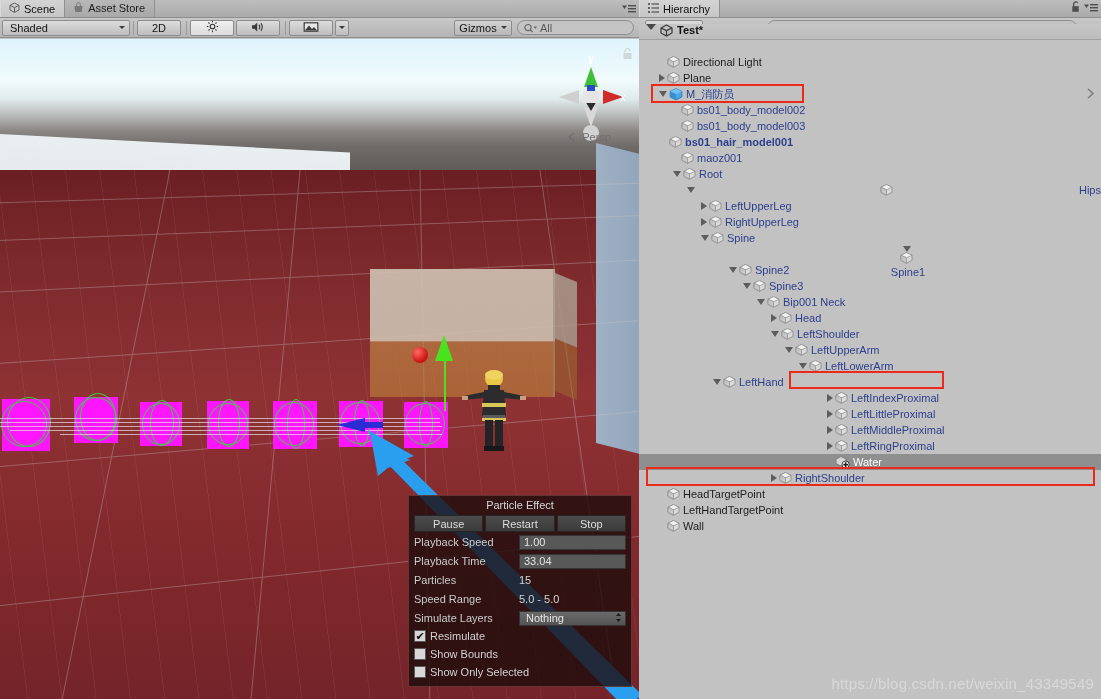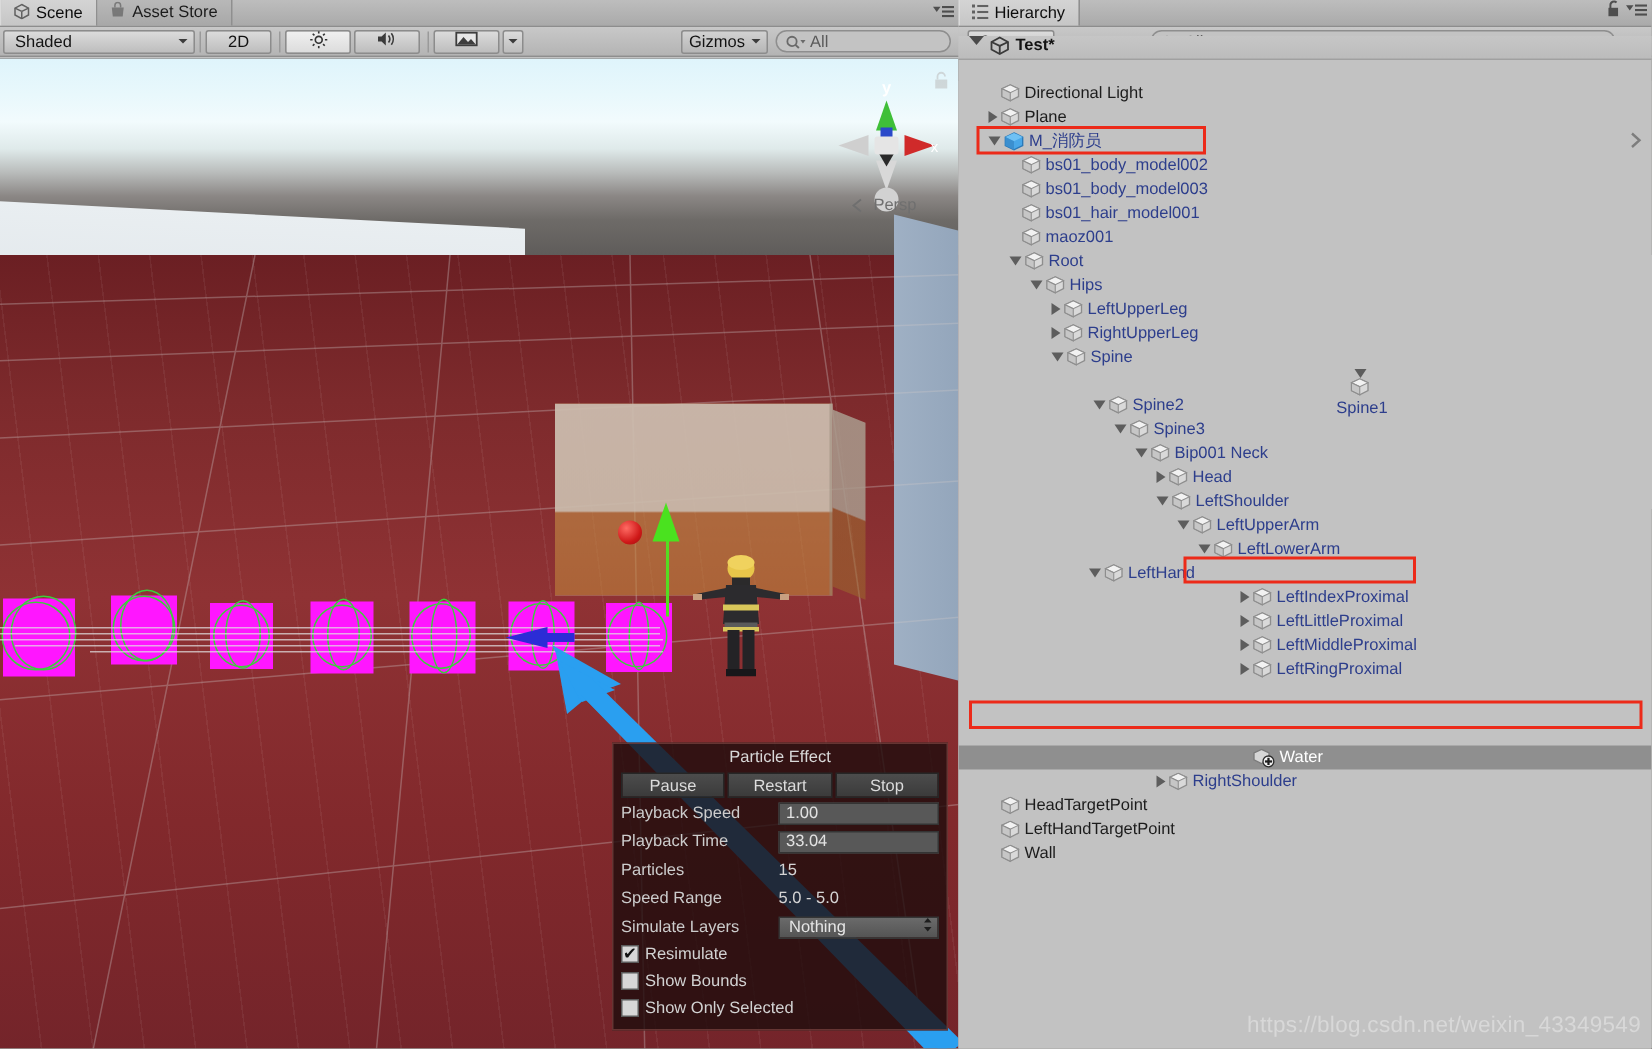--- a/index.html
+++ b/index.html
@@ -211,21 +211,21 @@
   .hh-label { font-weight: bold; font-size: 11px; color: #121212; }
   #hier-list {
     position: absolute; left: 639px; top: 54px; width: 462px; height: 645px;
     background: #c2c2c2; overflow: hidden;
   }
   .hrow {
     position: relative; height: 16px; display: flex; align-items: center;
     font-size: 11px; color: #2d3e8c; white-space: nowrap;
   }
   .hrow.root-color { color: #1c1c1c; }
-  .hrow.selected { background: #8f8f8f; color: #ffffff; margin-top: 43px; }
+  .hrow.selected { background: #8f8f8f; color: #ffffff; }
   .foldtri {
     width: 0; height: 0; margin-right: 2px; flex: 0 0 auto;
   }
   .foldtri.closed {
     border-top: 4px solid transparent; border-bottom: 4px solid transparent;
     border-left: 6px solid #5d5d5d;
   }
   .foldtri.open {
     border-left: 4px solid transparent; border-right: 4px solid transparent;
     border-top: 6px solid #5d5d5d;
@@ -648,54 +648,54 @@
         <span class="foldtri none"></span>
         <span class="hicon">
           <svg width="13" height="12" viewBox="0 0 13 12">
             <polygon points="6.5,0.6 12,3.2 12,8.4 6.5,11.2 1,8.4 1,3.2" fill="#d9d9d9" stroke="#8e8e8e" stroke-width="0.9"></polygon>
             <polygon points="6.5,0.6 12,3.2 6.5,5.8 1,3.2" fill="#f2f2f2" stroke="#8e8e8e" stroke-width="0.7"></polygon>
             <polygon points="1,3.2 6.5,5.8 6.5,11.2 1,8.4" fill="#c6c6c6" stroke="#8e8e8e" stroke-width="0.7"></polygon>
           </svg>
         </span>
         <span class="hlabel">bs01_body_model003</span>
       </div>
+      <div class="hrow" style="padding-left: 22px; font-weight: bold;">
+        <span class="foldtri none"></span>
+        <span class="hicon">
+          <svg width="13" height="12" viewBox="0 0 13 12">
+            <polygon points="6.5,0.6 12,3.2 12,8.4 6.5,11.2 1,8.4 1,3.2" fill="#d9d9d9" stroke="#8e8e8e" stroke-width="0.9"></polygon>
+            <polygon points="6.5,0.6 12,3.2 6.5,5.8 1,3.2" fill="#f2f2f2" stroke="#8e8e8e" stroke-width="0.7"></polygon>
+            <polygon points="1,3.2 6.5,5.8 6.5,11.2 1,8.4" fill="#c6c6c6" stroke="#8e8e8e" stroke-width="0.7"></polygon>
+          </svg>
+        </span>
+        <span class="hlabel">bs01_hair_model001</span>
+      </div>
       <div class="hrow" style="padding-left: 34px;">
         <span class="foldtri none"></span>
         <span class="hicon">
           <svg width="13" height="12" viewBox="0 0 13 12">
             <polygon points="6.5,0.6 12,3.2 12,8.4 6.5,11.2 1,8.4 1,3.2" fill="#d9d9d9" stroke="#8e8e8e" stroke-width="0.9"></polygon>
             <polygon points="6.5,0.6 12,3.2 6.5,5.8 1,3.2" fill="#f2f2f2" stroke="#8e8e8e" stroke-width="0.7"></polygon>
             <polygon points="1,3.2 6.5,5.8 6.5,11.2 1,8.4" fill="#c6c6c6" stroke="#8e8e8e" stroke-width="0.7"></polygon>
           </svg>
         </span>
-        <span class="hlabel">bs01_hair_model001</span>
+        <span class="hlabel">maoz001</span>
       </div>
       <div class="hrow" style="padding-left: 34px;">
-        <span class="foldtri none"></span>
-        <span class="hicon">
-          <svg width="13" height="12" viewBox="0 0 13 12">
-            <polygon points="6.5,0.6 12,3.2 12,8.4 6.5,11.2 1,8.4 1,3.2" fill="#d9d9d9" stroke="#8e8e8e" stroke-width="0.9"></polygon>
-            <polygon points="6.5,0.6 12,3.2 6.5,5.8 1,3.2" fill="#f2f2f2" stroke="#8e8e8e" stroke-width="0.7"></polygon>
-            <polygon points="1,3.2 6.5,5.8 6.5,11.2 1,8.4" fill="#c6c6c6" stroke="#8e8e8e" stroke-width="0.7"></polygon>
-          </svg>
-        </span>
-        <span class="hlabel">maoz001</span>
-      </div>
-      <div class="hrow" style="padding-left: 34px;">
         <span class="foldtri open"></span>
         <span class="hicon">
           <svg width="13" height="12" viewBox="0 0 13 12">
             <polygon points="6.5,0.6 12,3.2 12,8.4 6.5,11.2 1,8.4 1,3.2" fill="#d9d9d9" stroke="#8e8e8e" stroke-width="0.9"></polygon>
             <polygon points="6.5,0.6 12,3.2 6.5,5.8 1,3.2" fill="#f2f2f2" stroke="#8e8e8e" stroke-width="0.7"></polygon>
             <polygon points="1,3.2 6.5,5.8 6.5,11.2 1,8.4" fill="#c6c6c6" stroke="#8e8e8e" stroke-width="0.7"></polygon>
           </svg>
         </span>
         <span class="hlabel">Root</span>
       </div>
-      <div class="hrow" style="padding-left: 48px;">
+      <div class="hrow" style="padding-left: 48px; justify-content: space-between;">
         <span class="foldtri open"></span>
         <span class="hicon">
           <svg width="13" height="12" viewBox="0 0 13 12">
             <polygon points="6.5,0.6 12,3.2 12,8.4 6.5,11.2 1,8.4 1,3.2" fill="#d9d9d9" stroke="#8e8e8e" stroke-width="0.9"></polygon>
             <polygon points="6.5,0.6 12,3.2 6.5,5.8 1,3.2" fill="#f2f2f2" stroke="#8e8e8e" stroke-width="0.7"></polygon>
             <polygon points="1,3.2 6.5,5.8 6.5,11.2 1,8.4" fill="#c6c6c6" stroke="#8e8e8e" stroke-width="0.7"></polygon>
           </svg>
         </span>
         <span class="hlabel">Hips</span>
       </div>
@@ -813,21 +813,21 @@
         <span class="foldtri open"></span>
         <span class="hicon">
           <svg width="13" height="12" viewBox="0 0 13 12">
             <polygon points="6.5,0.6 12,3.2 12,8.4 6.5,11.2 1,8.4 1,3.2" fill="#d9d9d9" stroke="#8e8e8e" stroke-width="0.9"></polygon>
             <polygon points="6.5,0.6 12,3.2 6.5,5.8 1,3.2" fill="#f2f2f2" stroke="#8e8e8e" stroke-width="0.7"></polygon>
             <polygon points="1,3.2 6.5,5.8 6.5,11.2 1,8.4" fill="#c6c6c6" stroke="#8e8e8e" stroke-width="0.7"></polygon>
           </svg>
         </span>
         <span class="hlabel">LeftLowerArm</span>
       </div>
-      <div class="hrow" style="padding-left: 74px; margin-left: 13px;">
+      <div class="hrow" style="padding-left: 74px;">
         <span class="foldtri open"></span>
         <span class="hicon">
           <svg width="13" height="12" viewBox="0 0 13 12">
             <polygon points="6.5,0.6 12,3.2 12,8.4 6.5,11.2 1,8.4 1,3.2" fill="#d9d9d9" stroke="#8e8e8e" stroke-width="0.9"></polygon>
             <polygon points="6.5,0.6 12,3.2 6.5,5.8 1,3.2" fill="#f2f2f2" stroke="#8e8e8e" stroke-width="0.7"></polygon>
             <polygon points="1,3.2 6.5,5.8 6.5,11.2 1,8.4" fill="#c6c6c6" stroke="#8e8e8e" stroke-width="0.7"></polygon>
           </svg>
         </span>
         <span class="hlabel">LeftHand</span>
       </div>

